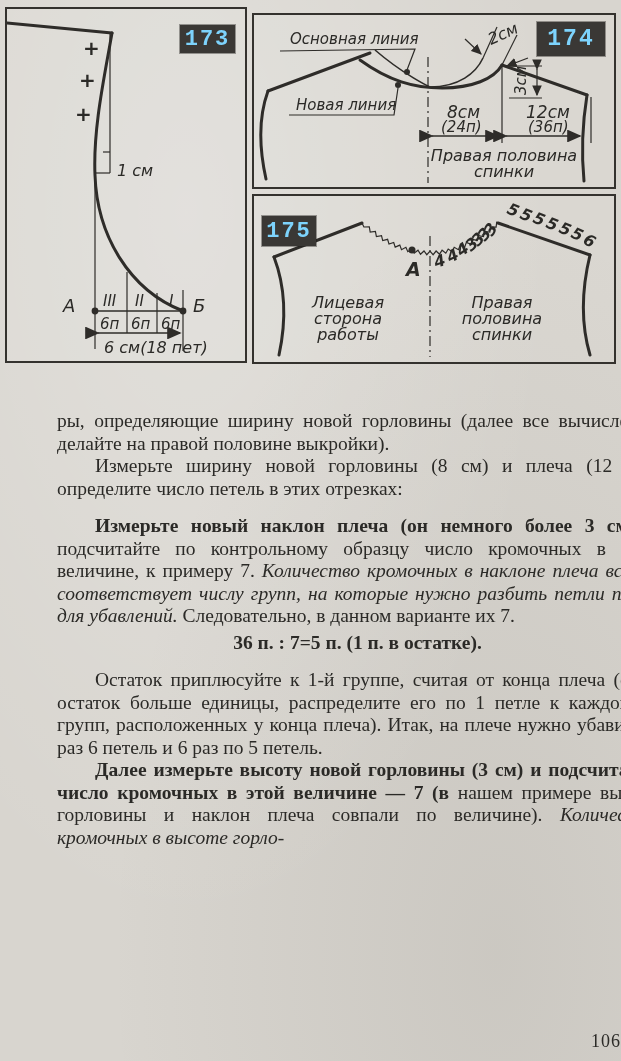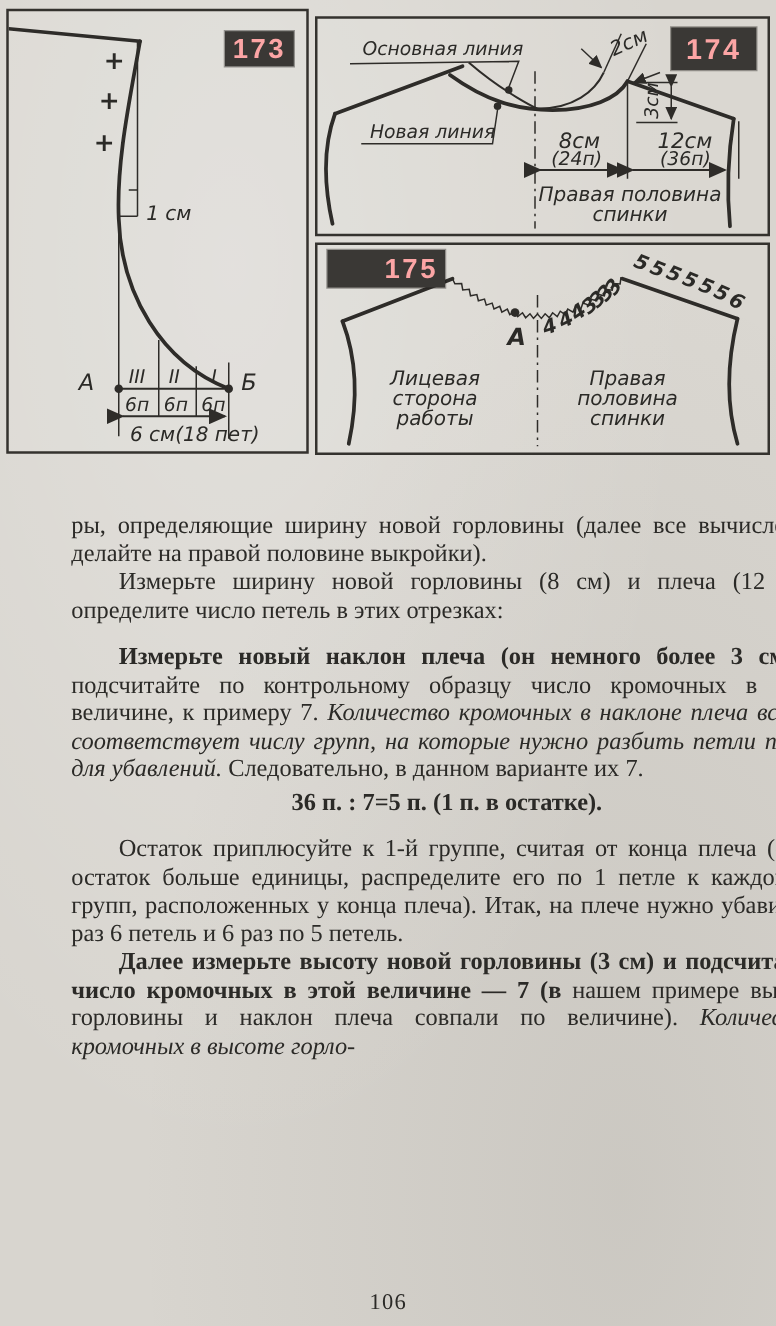--- a/index.html
+++ b/index.html
@@ -19,30 +19,30 @@
     border:2px solid #34322e;
     background:rgba(255,255,255,.06);
   }
   .box173{left:5px;top:7px;width:238px;height:352px;}
   .box174{left:252px;top:13px;width:360px;height:172px;}
   .box175{left:252px;top:194px;width:360px;height:166px;}
   .figbox svg{position:absolute;left:0;top:0;}
   .badge{
     position:absolute;
     background:#3a3835;
-    color:#fca5a5;
-    font-family:Liberation Sans, sans-serif;
+    color:#7dd3fc;
+    font-family:Liberation Mono, monospace;
     font-weight:bold;
     display:flex;align-items:center;justify-content:center;
     letter-spacing:2px;
     box-shadow:0 0 0 1px rgba(30,28,25,.4);
   }
   .badge173{left:173px;top:16px;width:55px;height:28px;font-size:22px;}
   .badge174{left:283px;top:7px;width:68px;height:34px;font-size:23px;}
-  .badge175{left:8px;top:4px;width:54px;height:30px;font-size:22px;padding-left:40px;}
+  .badge175{left:8px;top:20px;width:54px;height:30px;font-size:22px;}
   
   .thick{stroke:#2e2c29;stroke-width:3;fill:none;stroke-linecap:round;}
   .thin{stroke:#2e2c29;stroke-width:1.2;fill:none;}
   .thin15{stroke:#2e2c29;stroke-width:1.6;fill:none;}
   .dashdot{stroke:#2e2c29;stroke-width:1.2;fill:none;stroke-dasharray:10 4 2 4;}
   .dot{fill:#2e2c29;}
   .dlabel{font-family:"DejaVu Sans","Liberation Sans",sans-serif;font-style:italic;fill:#2b2a27;}
   .dnum{font-family:"DejaVu Sans","Liberation Sans",sans-serif;font-style:italic;font-weight:bold;fill:#2b2a27;}
   .plus{font-family:"DejaVu Sans",sans-serif;font-weight:bold;fill:#2b2a27;font-size:20px;}
   
@@ -53,21 +53,21 @@
     margin-left:48px;
   }
   .bodytext p{margin:0;}
   .indent{text-indent:38px;}
   .gapabove{margin-top:15px !important;}
   .formula{text-align:center;text-indent:0;margin:4px 0;}
   .bold{font-weight:bold;}
   .ital{font-style:italic;}
   .pagenum{
     position:absolute;left:0;top:1031px;width:621px;
-    text-align:center;font-size:18px;letter-spacing:1px;
+    text-align:right;font-size:18px;letter-spacing:1px;
   }
 </style>
 </head>
 <body>
 
 <div class="page">
 
   <div class="figbox box173">
     <svg width="234" height="348" viewBox="0 0 234 348">
       <defs>

